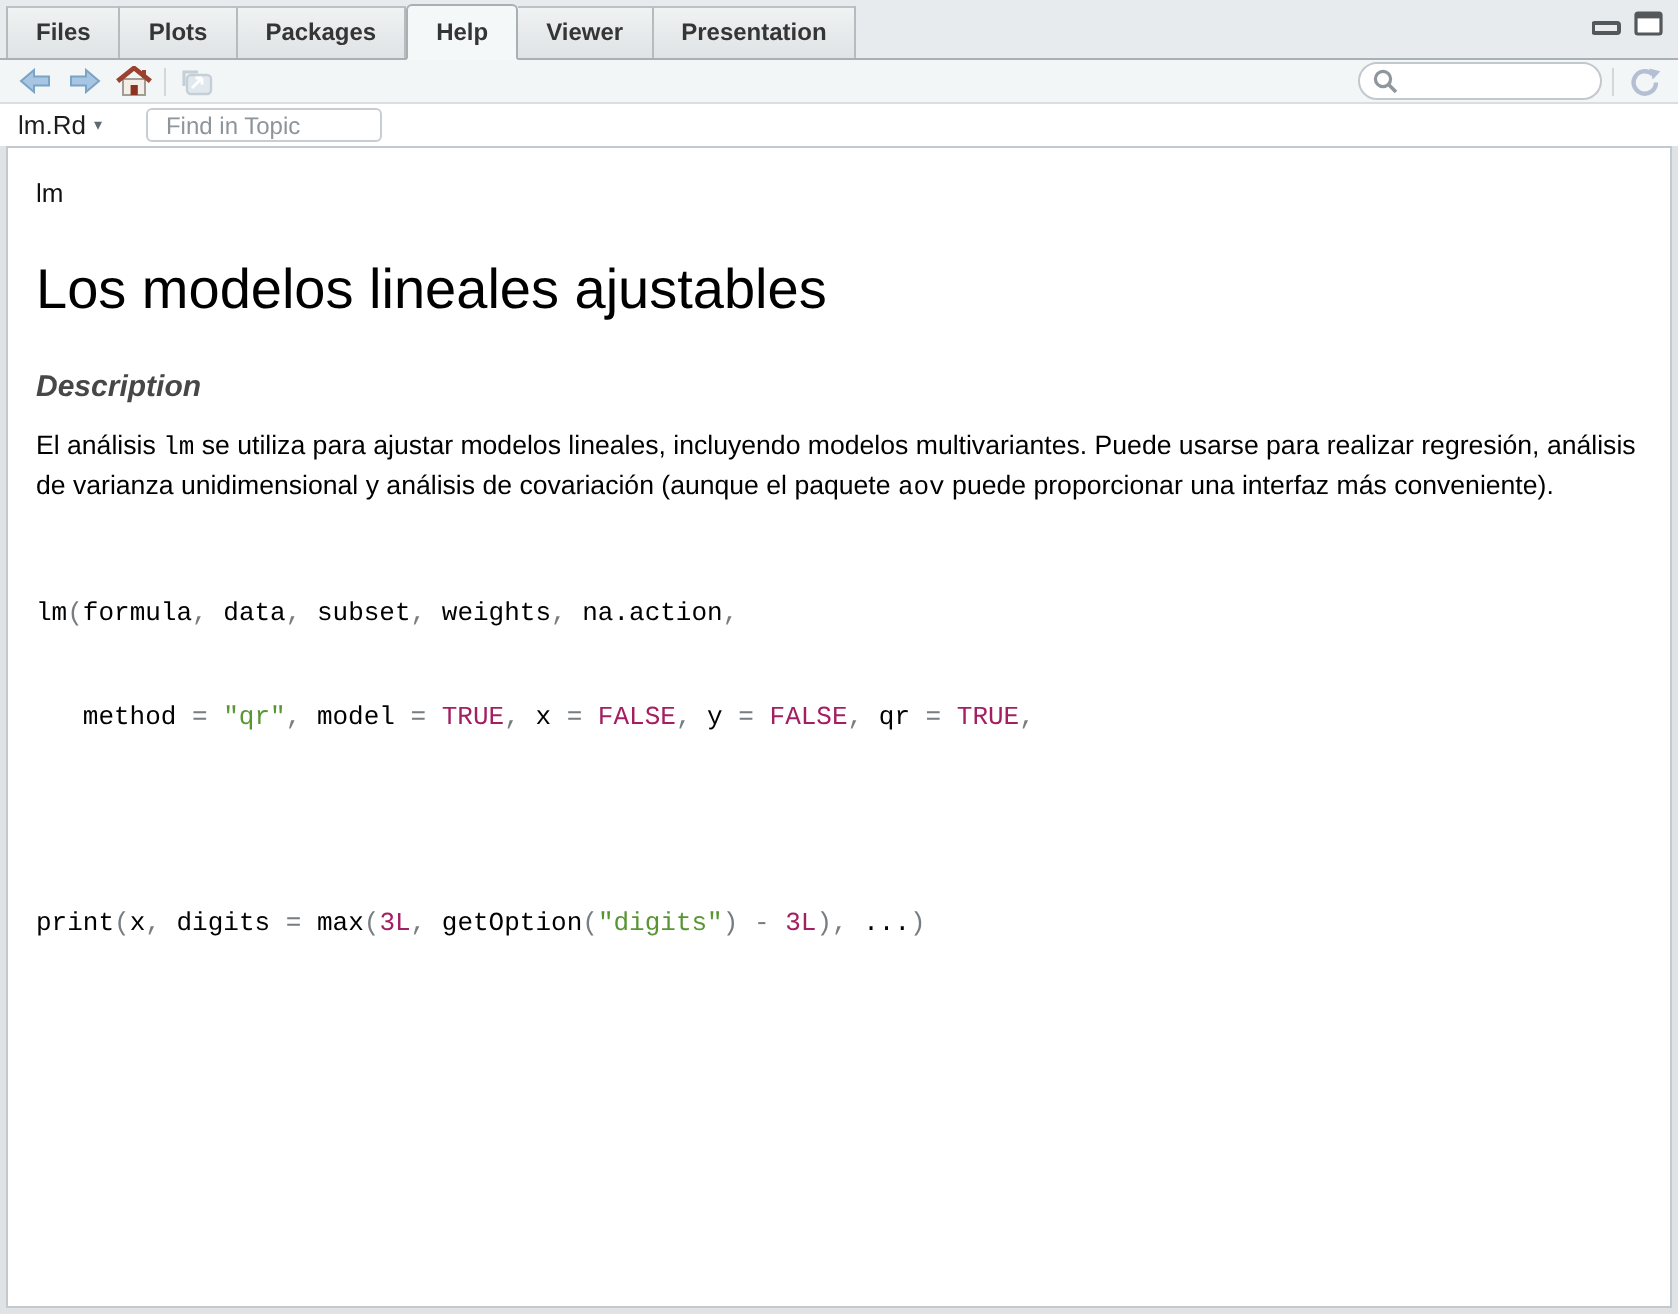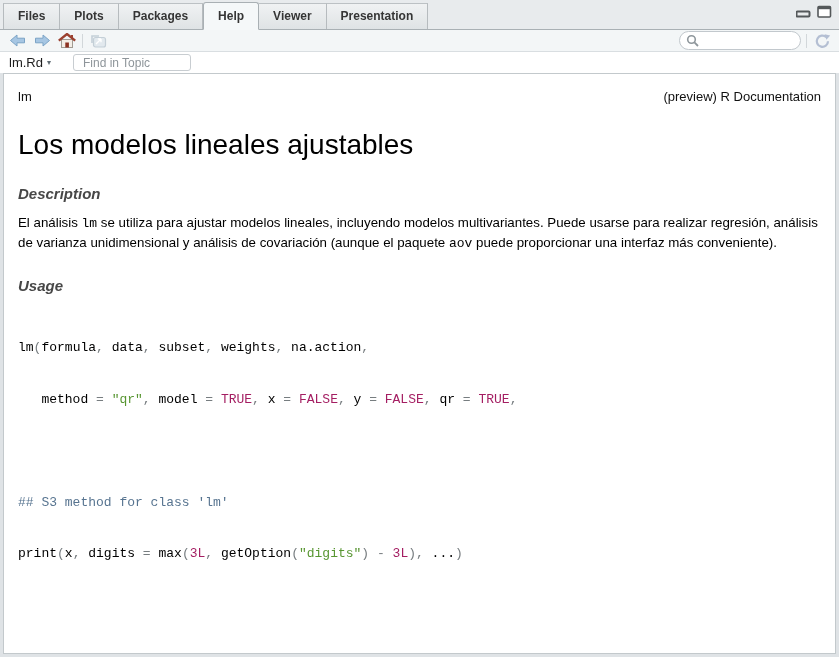--- a/index.html
+++ b/index.html
@@ -130,32 +130,29 @@
     <span class="topic-dd">
       <span>lm.Rd</span>
       <span class="caret">▾</span>
     </span>
     <input class="find-input" type="text" placeholder="Find in Topic" style="">
   </div>
 
   <div class="content">
     <div class="meta">
       <span>lm</span>
-      <span>(preview) R Documentation</span>
     </div>
 
     <h1 class="doc-title">Los modelos lineales ajustables</h1>
 
     <h2 class="sect-h">Description</h2>
     <p class="para"><span>El análisis </span><span class="mono">lm</span><span> se utiliza para ajustar modelos lineales, incluyendo modelos multivariantes. Puede usarse para realizar regresión, análisis de varianza unidimensional y análisis de covariación (aunque el paquete </span><span class="mono">aov</span><span> puede proporcionar una interfaz más conveniente).</span></p>
 
-    <h2 class="sect-h">Usage</h2>
     <div class="codeblock">
       <div class="code-line"><span>lm</span><span class="tok-punct">(</span><span>formula</span><span class="tok-punct">, </span><span>data</span><span class="tok-punct">, </span><span>subset</span><span class="tok-punct">, </span><span>weights</span><span class="tok-punct">, </span><span>na.action</span><span class="tok-punct">,</span></div>
       <div class="code-line"><span>   method </span><span class="tok-punct">= </span><span class="tok-string">"qr"</span><span class="tok-punct">, </span><span>model </span><span class="tok-punct">= </span><span class="tok-constant">TRUE</span><span class="tok-punct">, </span><span>x </span><span class="tok-punct">= </span><span class="tok-constant">FALSE</span><span class="tok-punct">, </span><span>y </span><span class="tok-punct">= </span><span class="tok-constant">FALSE</span><span class="tok-punct">, </span><span>qr </span><span class="tok-punct">= </span><span class="tok-constant">TRUE</span><span class="tok-punct">,</span></div>
       <div class="code-line"></div>
-      <div class="code-line"><span class="tok-comment">## S3 method for class 'lm'</span></div>
       <div class="code-line"><span>print</span><span class="tok-punct">(</span><span>x</span><span class="tok-punct">, </span><span>digits </span><span class="tok-punct">= </span><span>max</span><span class="tok-punct">(</span><span class="tok-constant">3L</span><span class="tok-punct">, </span><span>getOption</span><span class="tok-punct">(</span><span class="tok-string">"digits"</span><span class="tok-punct">)</span><span class="tok-punct"> - </span><span class="tok-constant">3L</span><span class="tok-punct">)</span><span class="tok-punct">, </span><span>...</span><span class="tok-punct">)</span></div>
     </div>
 
   </div>
 
 </div>
 
 </body></html>

